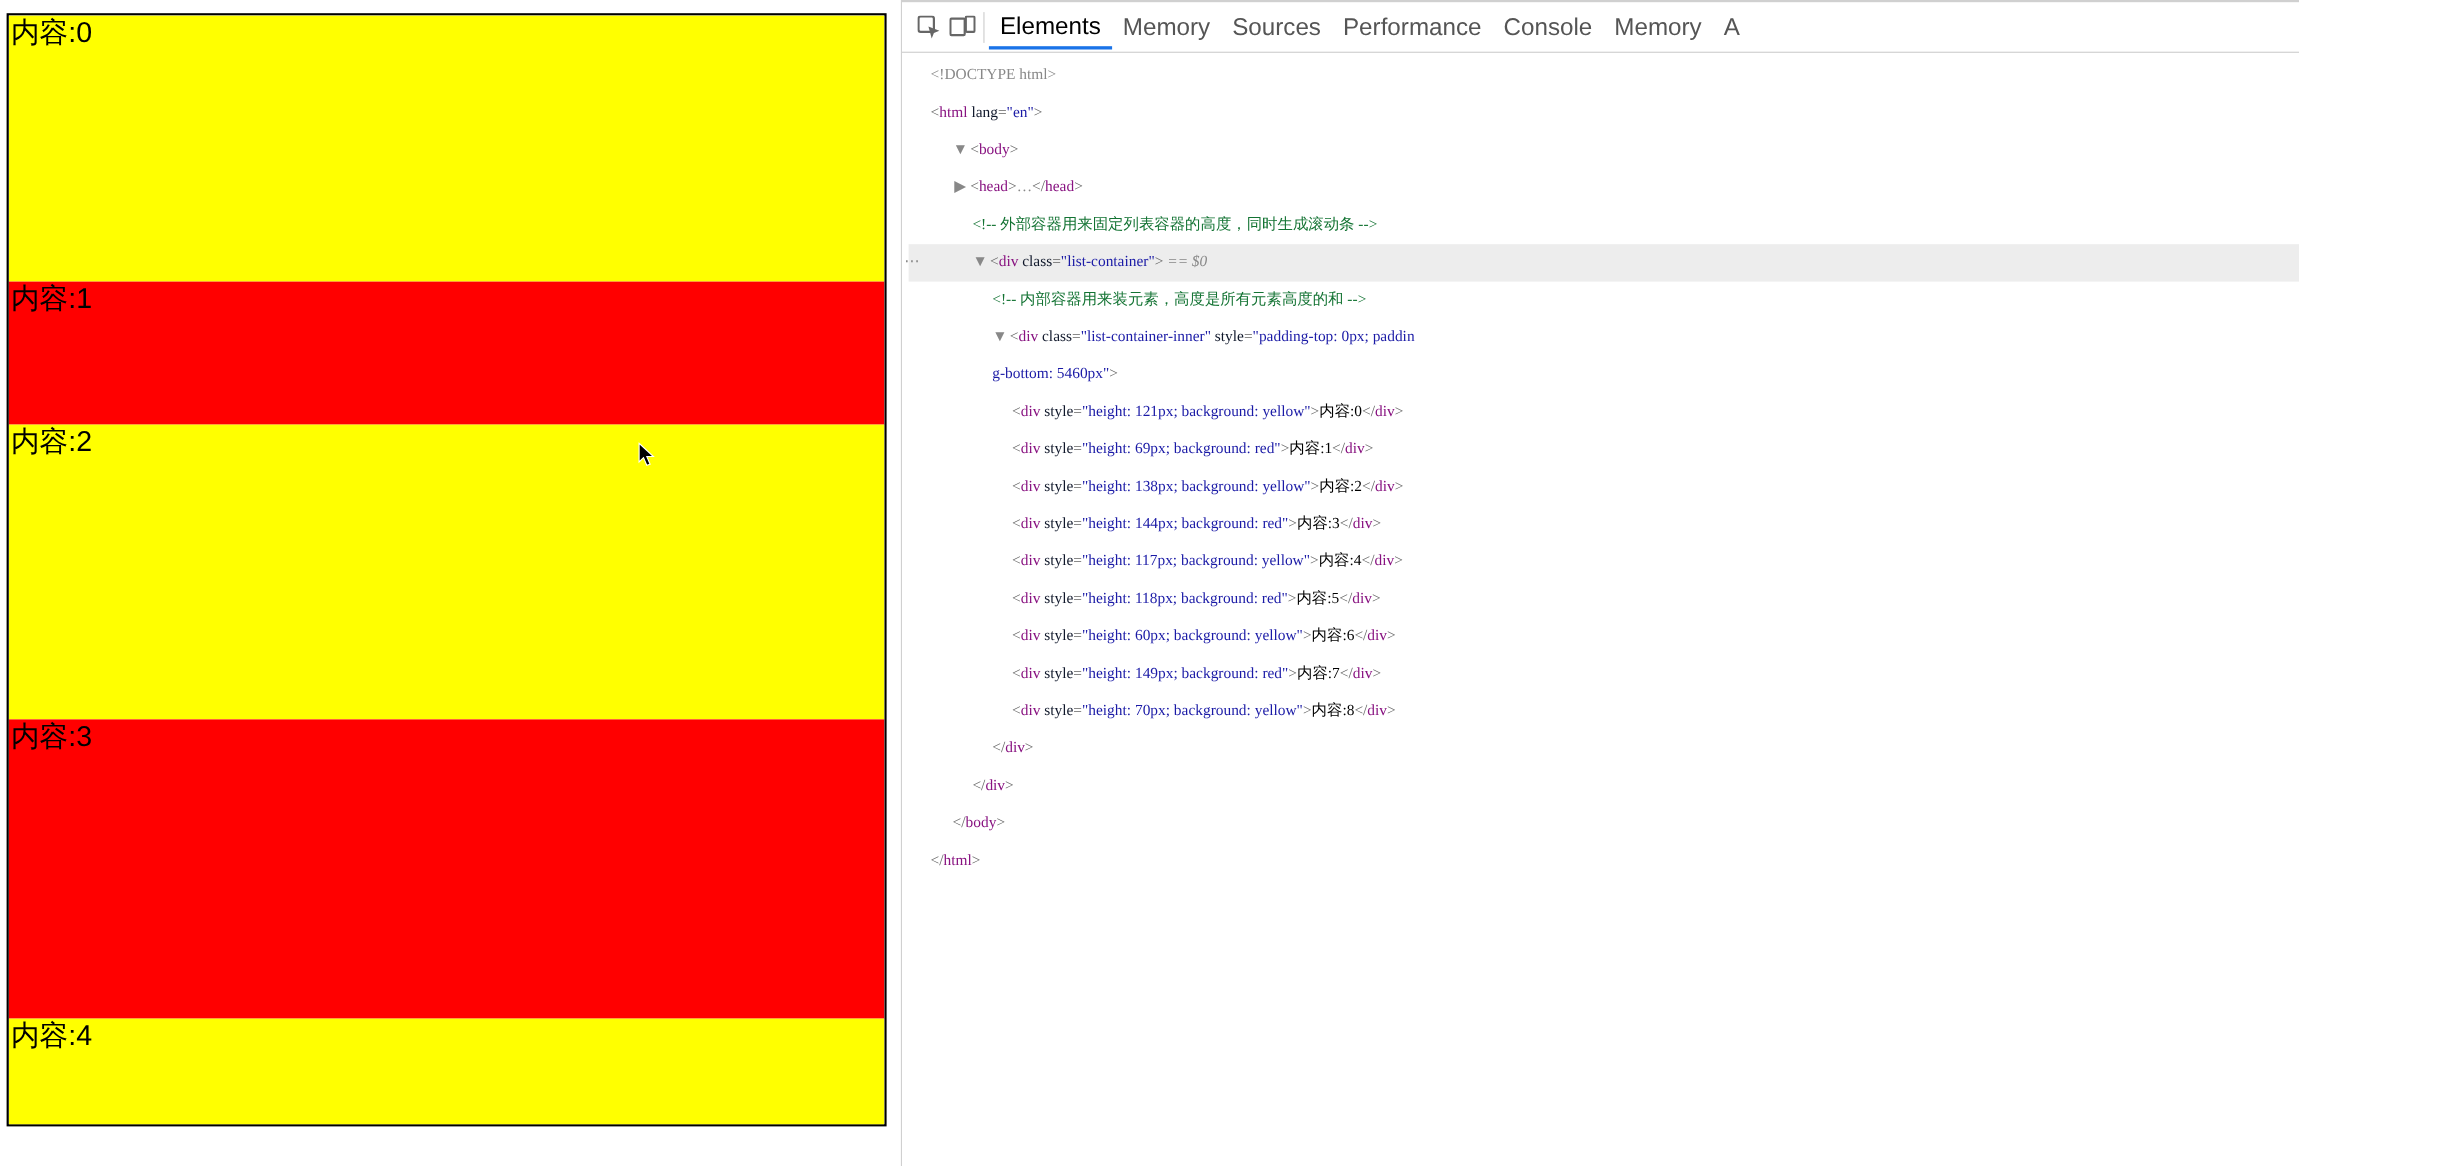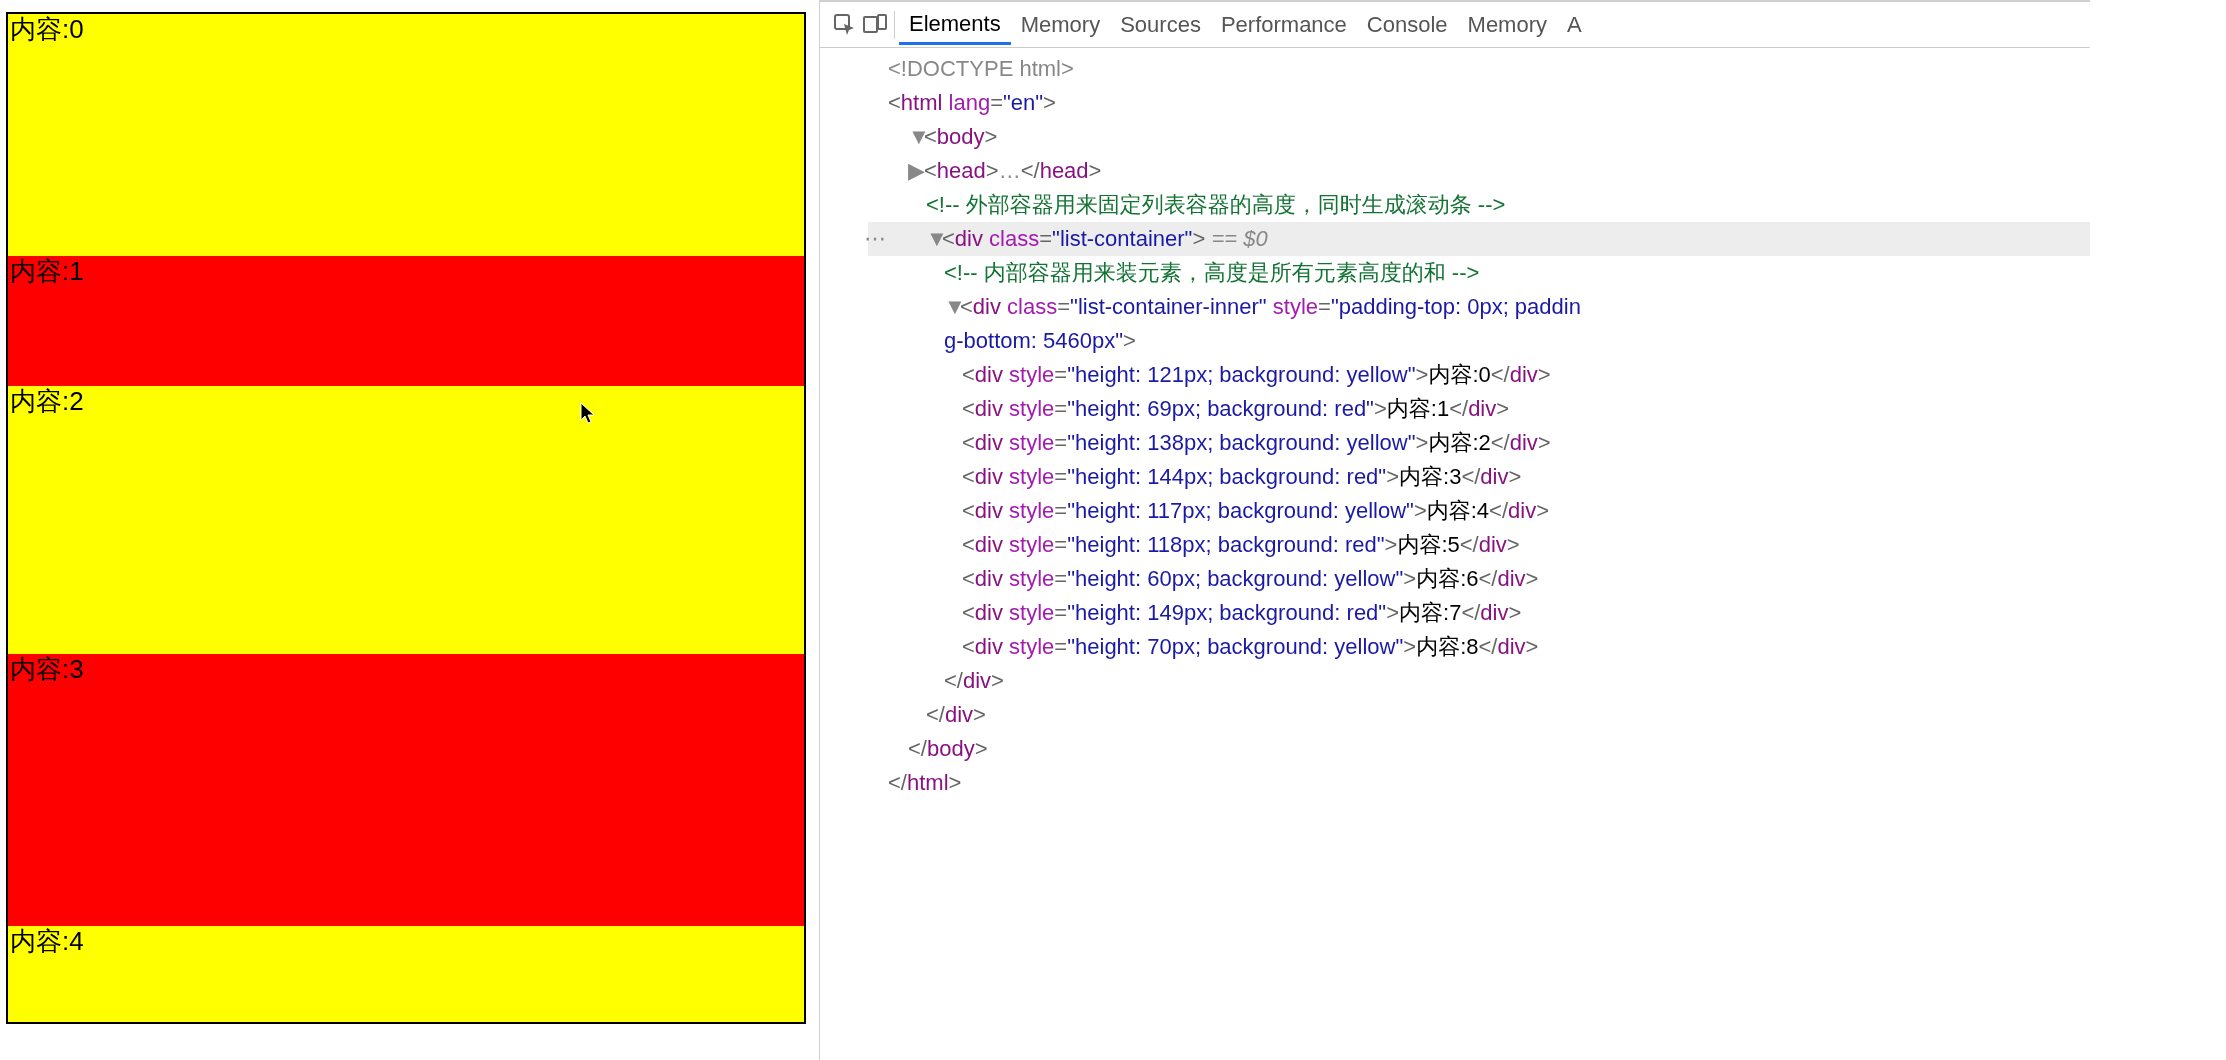--- a/index.html
+++ b/index.html
@@ -64,26 +64,25 @@
     display:flex; align-items:center; justify-content:center;
     color:#666;
   }
   .dt-tabs .tab { padding:6px 10px; cursor:default; }
   .dt-tabs .tab.active { color:#000; border-bottom:3px solid #1a73e8; padding-bottom:5px;}
   .dt-tabs .sep { width:1px; height:28px; background:#ccc; margin:0 4px;}
 
   .dom-tree {
     flex:1;
     overflow:auto;
-    font-family: Liberation Sans, sans-serif;
-    font-size:22px;
+    font-family: Liberation Serif, serif;
+    font-size:14px;
     line-height:34px;
     white-space:nowrap;
     padding:4px 0 4px 6px;
-    margin-left:42px;
   }
   .row { display:block; position:relative; padding-left:0; }
   .row .twisty {
     display:inline-block;
     width:14px;
     text-align:center;
     color:#888;
     margin-right:2px;
   }
   .row.highlight { background:#ededed; }
@@ -93,21 +92,21 @@
   .pad0 { padding-left:20px; }
   .pad1 { padding-left:40px; }
   .pad2 { padding-left:58px; }
   .pad3 { padding-left:76px; }
   .pad4 { padding-left:94px; }
 
   
   .c-doctype { color:#888; }
   .c-bracket { color:#666; }
   .c-tag { color:#881280; }
-  .c-attr { color:#a21caf; }
+  .c-attr { color:#0f172a; }
   .c-val { color:#1a1aa6; }
   .c-text { color:#000; }
   .c-comment { color:#137333; }
   .c-sel { color:#888; font-style:italic; }
   .c-ellipsis { color:#888; }
 </style>
 </head>
 <body>
 
 <div class="app">

